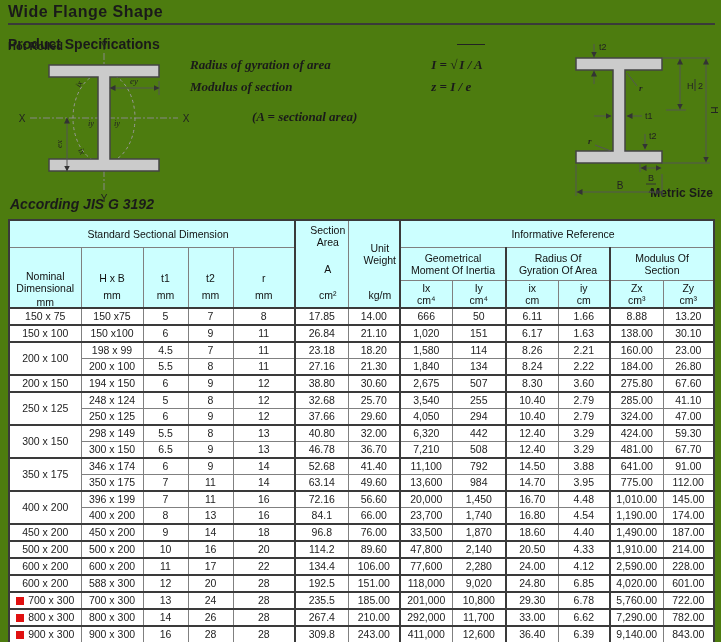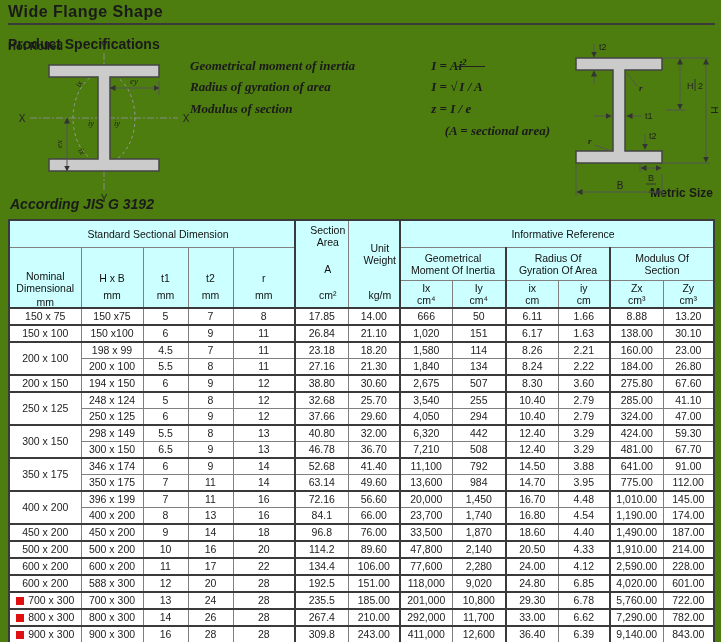--- a/index.html
+++ b/index.html
@@ -12,21 +12,21 @@
   .sub2{position:absolute;left:8px;top:40px;font-size:11px;font-weight:bold;}
   .according{position:absolute;left:10px;top:196px;font-size:14px;font-weight:bold;font-style:italic;}
   .metric{position:absolute;right:8px;top:186px;font-size:12px;font-weight:bold;}
   
   .formulas{position:absolute;left:190px;top:57px;width:360px;
             font-family:"Liberation Serif",serif;font-style:italic;font-weight:bold;font-size:13px;}
   .f-line{height:22px;white-space:nowrap;}
   .f-label{display:inline-block;width:238px;}
   .f-eq sup{font-size:9px;}
   .radicand{border-top:1.4px solid #222;padding:12px 2px;}
-  .f-note{margin-top:0;padding-left:62px;text-align:right;}
+  .f-note{margin-top:8px;padding-left:62px;}
   
   .svgL{position:absolute;left:14px;top:41px;}
   .svgR{position:absolute;left:550px;top:38px;}
   svg text{font-family:"Liberation Sans",sans-serif;fill:#222;}
   svg .ser{font-family:"Liberation Serif",serif;font-style:italic;}
   
   table.spec{position:absolute;left:8px;top:219px;width:705px;border-collapse:collapse;
              border:2px solid #3a3a3a;table-layout:fixed;}
   .spec th,.spec td{border:1px solid #808080;text-align:center;vertical-align:middle;
                     font-size:10.5px;font-weight:normal;padding:0;}
@@ -81,24 +81,20 @@
     <text x="120" y="43" text-anchor="middle" font-size="9" class="ser">ey</text>
     <line x1="53" y1="77" x2="53" y2="130" stroke="#555" stroke-width="1" marker-start="url(#ar1)" marker-end="url(#ar1)"></line>
     <text x="48" y="103" text-anchor="middle" font-size="9" class="ser" transform="rotate(-90 48 103)">ex</text>
     <text x="66" y="47" font-size="8.5" class="ser" fill="#555" transform="rotate(-62 66 47)">ix</text>
     <text x="74" y="85" font-size="8.5" class="ser" fill="#555">iy</text>
     <text x="100" y="85" font-size="8.5" class="ser" fill="#555">iy</text>
     <text x="64" y="109" font-size="8.5" class="ser" fill="#555" transform="rotate(62 64 109)">ix</text>
   </svg>
 
   <div class="formulas">
-    <div class="f-line">
-      <span class="f-label">Geometrical moment of inertia</span>
-      <span class="f-eq"><span>I = Ai</span><sup>2</sup></span>
-    </div>
     <div class="f-line">
       <span class="f-label">Radius of gyration of area</span>
       <span class="f-eq"><span>I = </span><span>√</span><span class="radicand">I / A</span></span>
     </div>
     <div class="f-line">
       <span class="f-label">Modulus of section</span>
       <span class="f-eq">z = I / e</span>
     </div>
     <div class="f-note">(A = sectional area)</div>
   </div>

